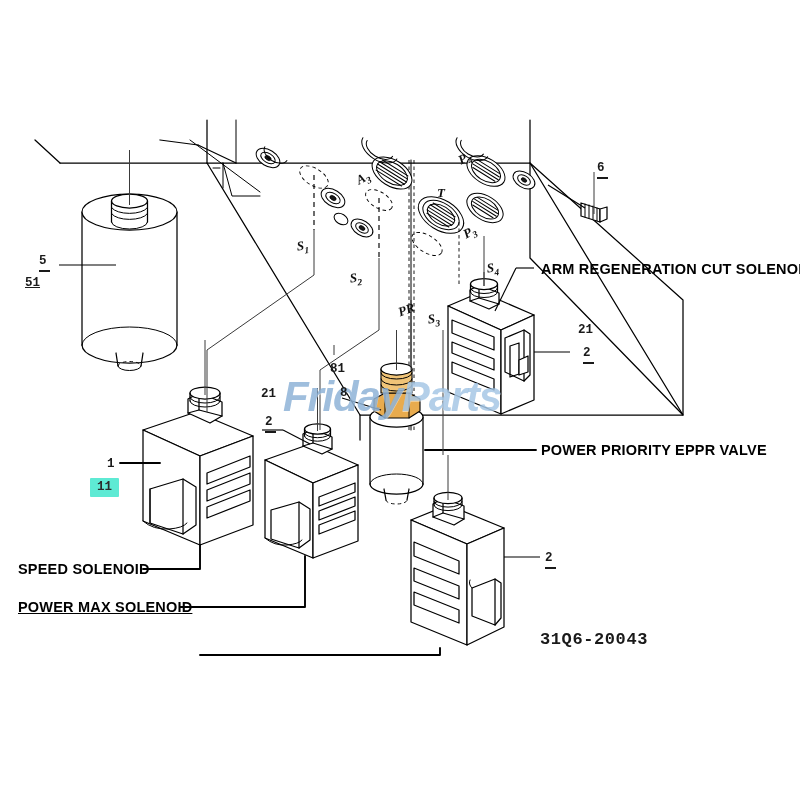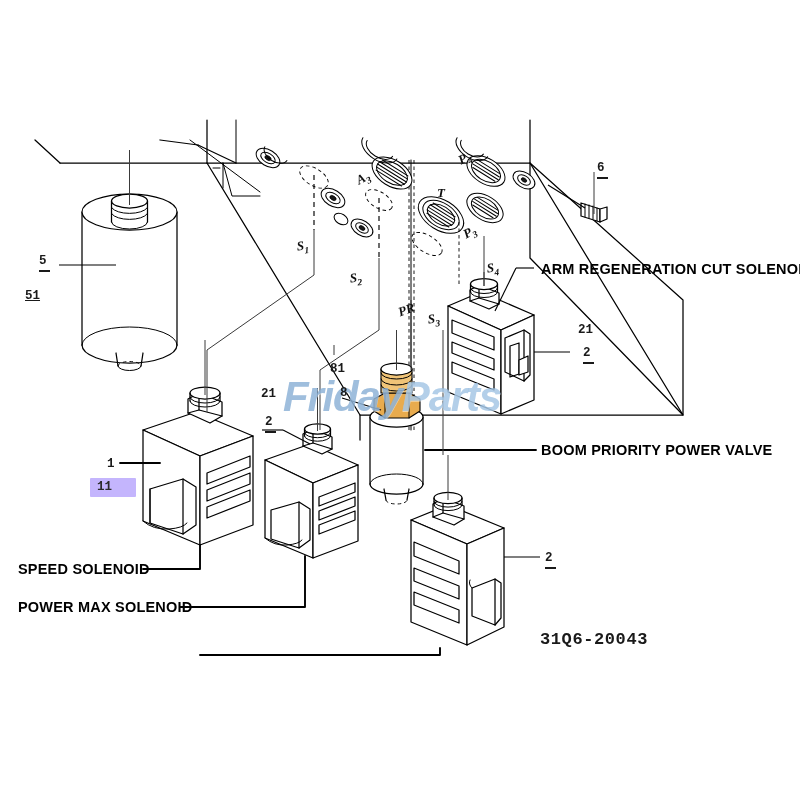--- a/index.html
+++ b/index.html
@@ -47,22 +47,22 @@
   }
   .item-num.underlined::after {
     content: "";
     display: block;
     width: 11px;
     height: 1.6px;
     background: #1a1a1a;
     margin: 2.5px auto 0 auto;
   }
   .item-num.highlight {
-    background: #c4b5fd;
-    padding: 3px 24px 3px 7px;
+    background: #5eead4;
+    padding: 3px 7px 3px 7px;
     border-radius: 1px;
     color: #2b2b2b;
   }
   .port-label {
     position: absolute;
     font-family: "Liberation Serif", serif;
     font-size: 13px;
     font-weight: bold;
     font-style: italic;
     color: #101010;
@@ -428,26 +428,26 @@
       <path class="leadT" d="M 334,345 L 334,355"></path>
     </g>
 
   </svg>
 
   <div id="watermark">
     <span>Friday</span><span class="wm-light">Parts</span>
   </div>
 
   <div class="callout-label" style="left:541px; top:262px;">ARM REGENERATION CUT SOLENOID</div>
-  <div class="callout-label" style="left:541px; top:443px;">BOOM PRIORITY POWER VALVE</div>
+  <div class="callout-label" style="left:541px; top:443px;">POWER PRIORITY EPPR VALVE</div>
   <div class="callout-label" style="left:18px; top:562px;">SPEED SOLENOID</div>
-  <div class="callout-label" style="left:18px; top:600px;">POWER MAX SOLENOID</div>
+  <div class="callout-label" style="left:18px; top:600px;text-decoration:underline;">POWER MAX SOLENOID</div>
 
   <div class="item-num underlined" style="left:39px; top:255px;">5</div>
-  <div class="item-num" style="left:25px; top:290px;text-decoration:underline;">51</div>
+  <div class="item-num" style="left:25px; top:277px;text-decoration:underline;">51</div>
   <div class="item-num" style="left:107px; top:458px;">1</div>
   <div class="item-num highlight" style="left:90px; top:478px;">11</div>
   <div class="item-num" style="left:261px; top:388px;">21</div>
   <div class="item-num underlined" style="left:265px; top:416px;">2</div>
   <div class="item-num" style="left:330px; top:363px;text-align:center;">81</div>
   <div class="item-num" style="left:340px; top:387px;">8</div>
   <div class="item-num" style="left:578px; top:324px;">21</div>
   <div class="item-num underlined" style="left:583px; top:347px;">2</div>
   <div class="item-num underlined" style="left:545px; top:552px;">2</div>
   <div class="item-num underlined" style="left:597px; top:162px;">6</div>

